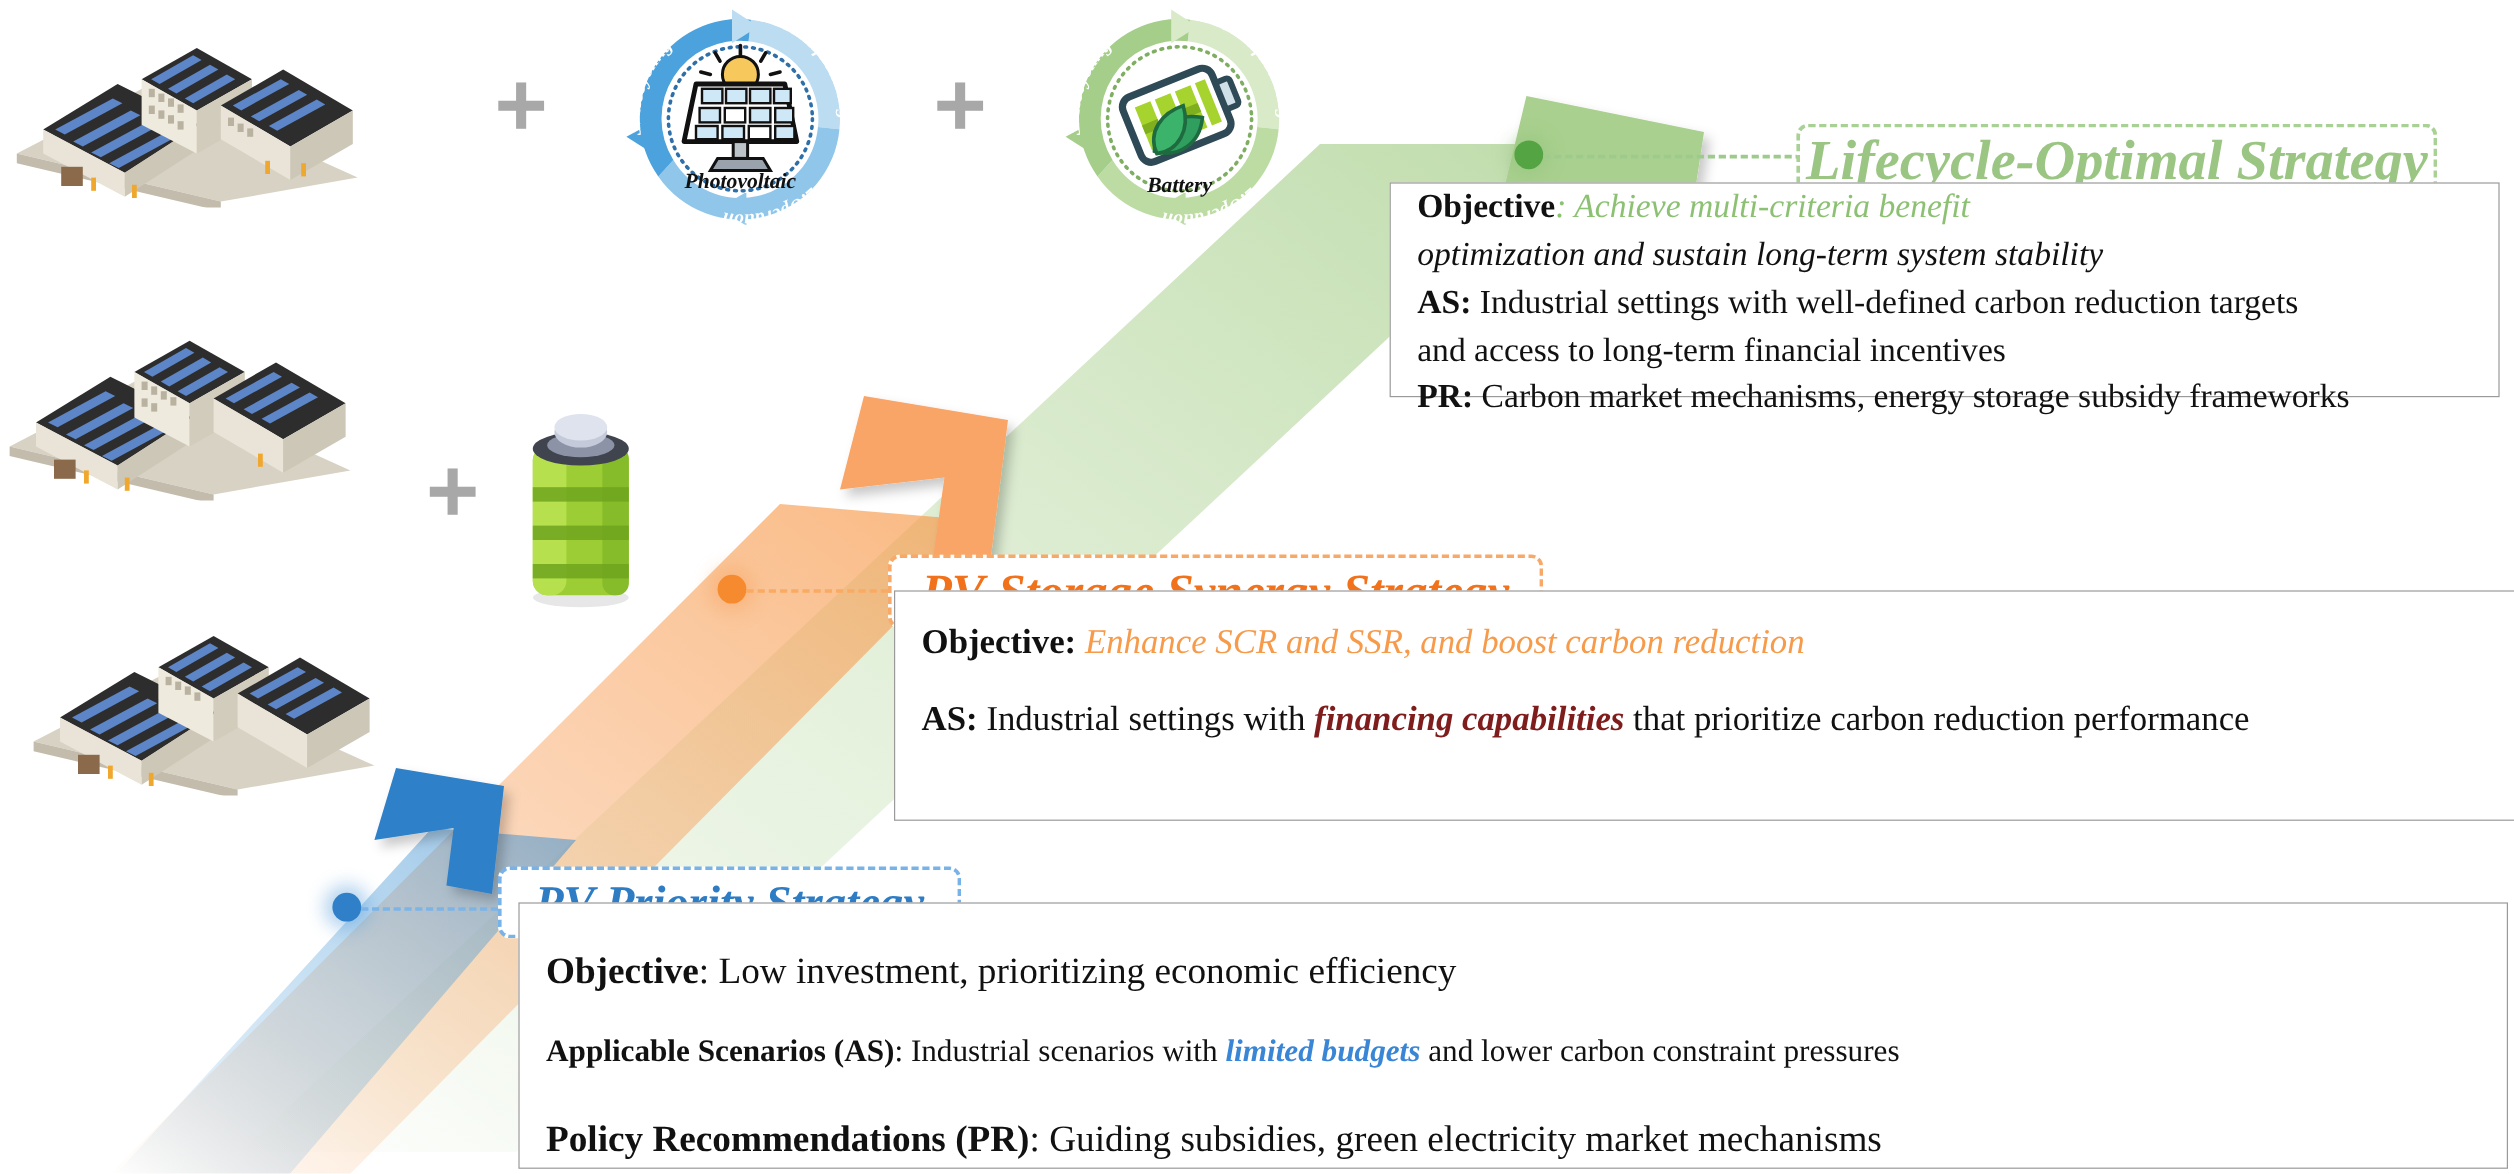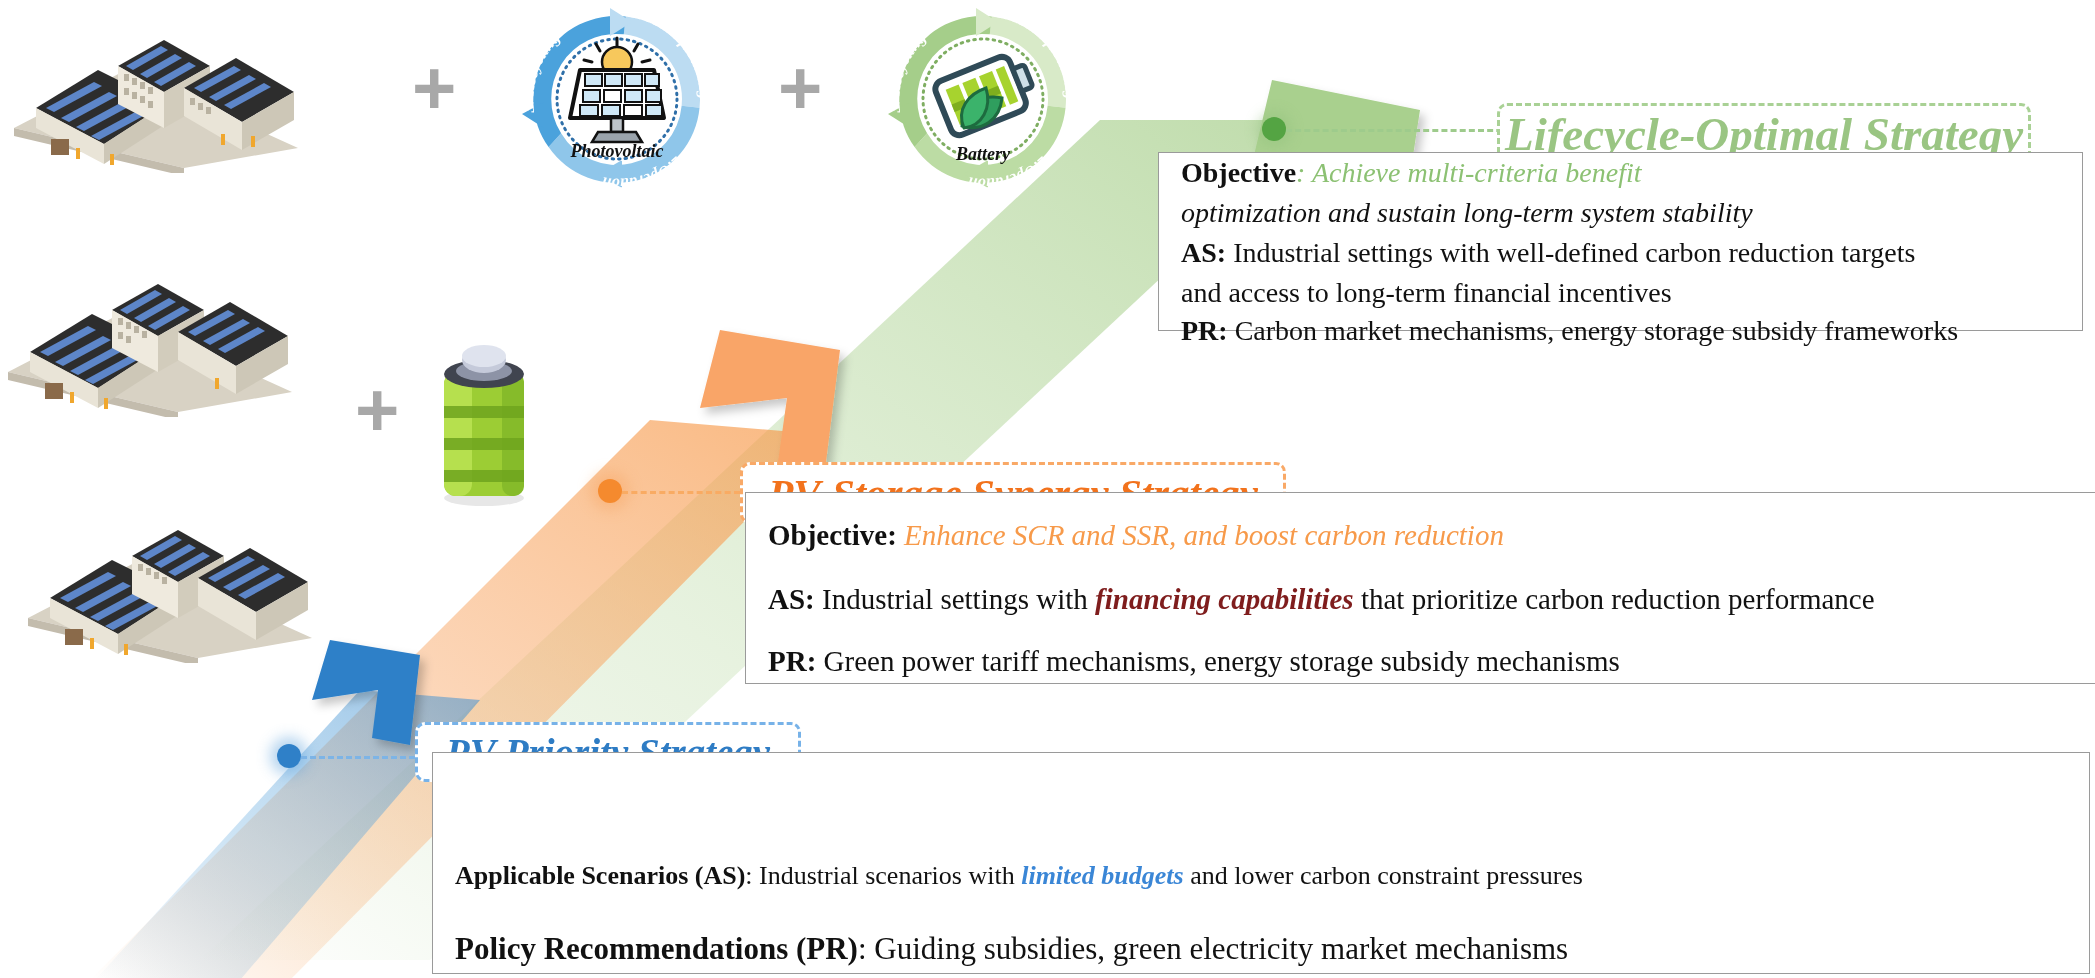--- a/index.html
+++ b/index.html
@@ -421,28 +421,28 @@
 
   <div class="chip orange" style="left:740px;top:462px;width:540px;height:56px;font-size:41px;">PV-Storage Synergy Strategy</div>
 
   <div class="panel" style="left:745px;top:492px;width:1394px;height:192px;">
     <div class="ln" style="left:22px;top:26px;font-size:29px;">
       <b>Objective:</b><span class="it-orange"> Enhance SCR and SSR, and boost carbon reduction</span>
     </div>
     <div class="ln" style="left:22px;top:90px;font-size:29px;">
       <b>AS:</b><span> Industrial settings with </span><span class="em-orange">financing capabilities</span><span> that prioritize carbon reduction performance</span>
     </div>
-    <div class="ln" style="left:22px;top:152px;font-size:29px;">
-      <b>PR:</b><span>  Green power tariff mechanisms, energy storage subsidy mechanisms</span>
-    </div>
   </div>
 
   <div class="chip blue" style="left:415px;top:722px;width:380px;height:54px;font-size:39px;">PV Priority Strategy</div>
 
   <div class="panel" style="left:432px;top:752px;width:1658px;height:222px;">
+    <div class="ln" style="left:22px;top:38px;font-size:31px;">
+      <b>Objective</b><span>: Low investment, prioritizing economic efficiency</span>
+    </div>
     <div class="ln" style="left:22px;top:108px;font-size:26px;">
       <b>Applicable Scenarios (AS)</b><span>: Industrial scenarios with </span><span class="em-blue">limited budgets</span><span> and lower carbon constraint pressures</span>
     </div>
     <div class="ln" style="left:22px;top:178px;font-size:31px;">
       <b>Policy Recommendations (PR)</b><span>: Guiding subsidies, green electricity market mechanisms</span>
     </div>
   </div>
 
 </div>
 

